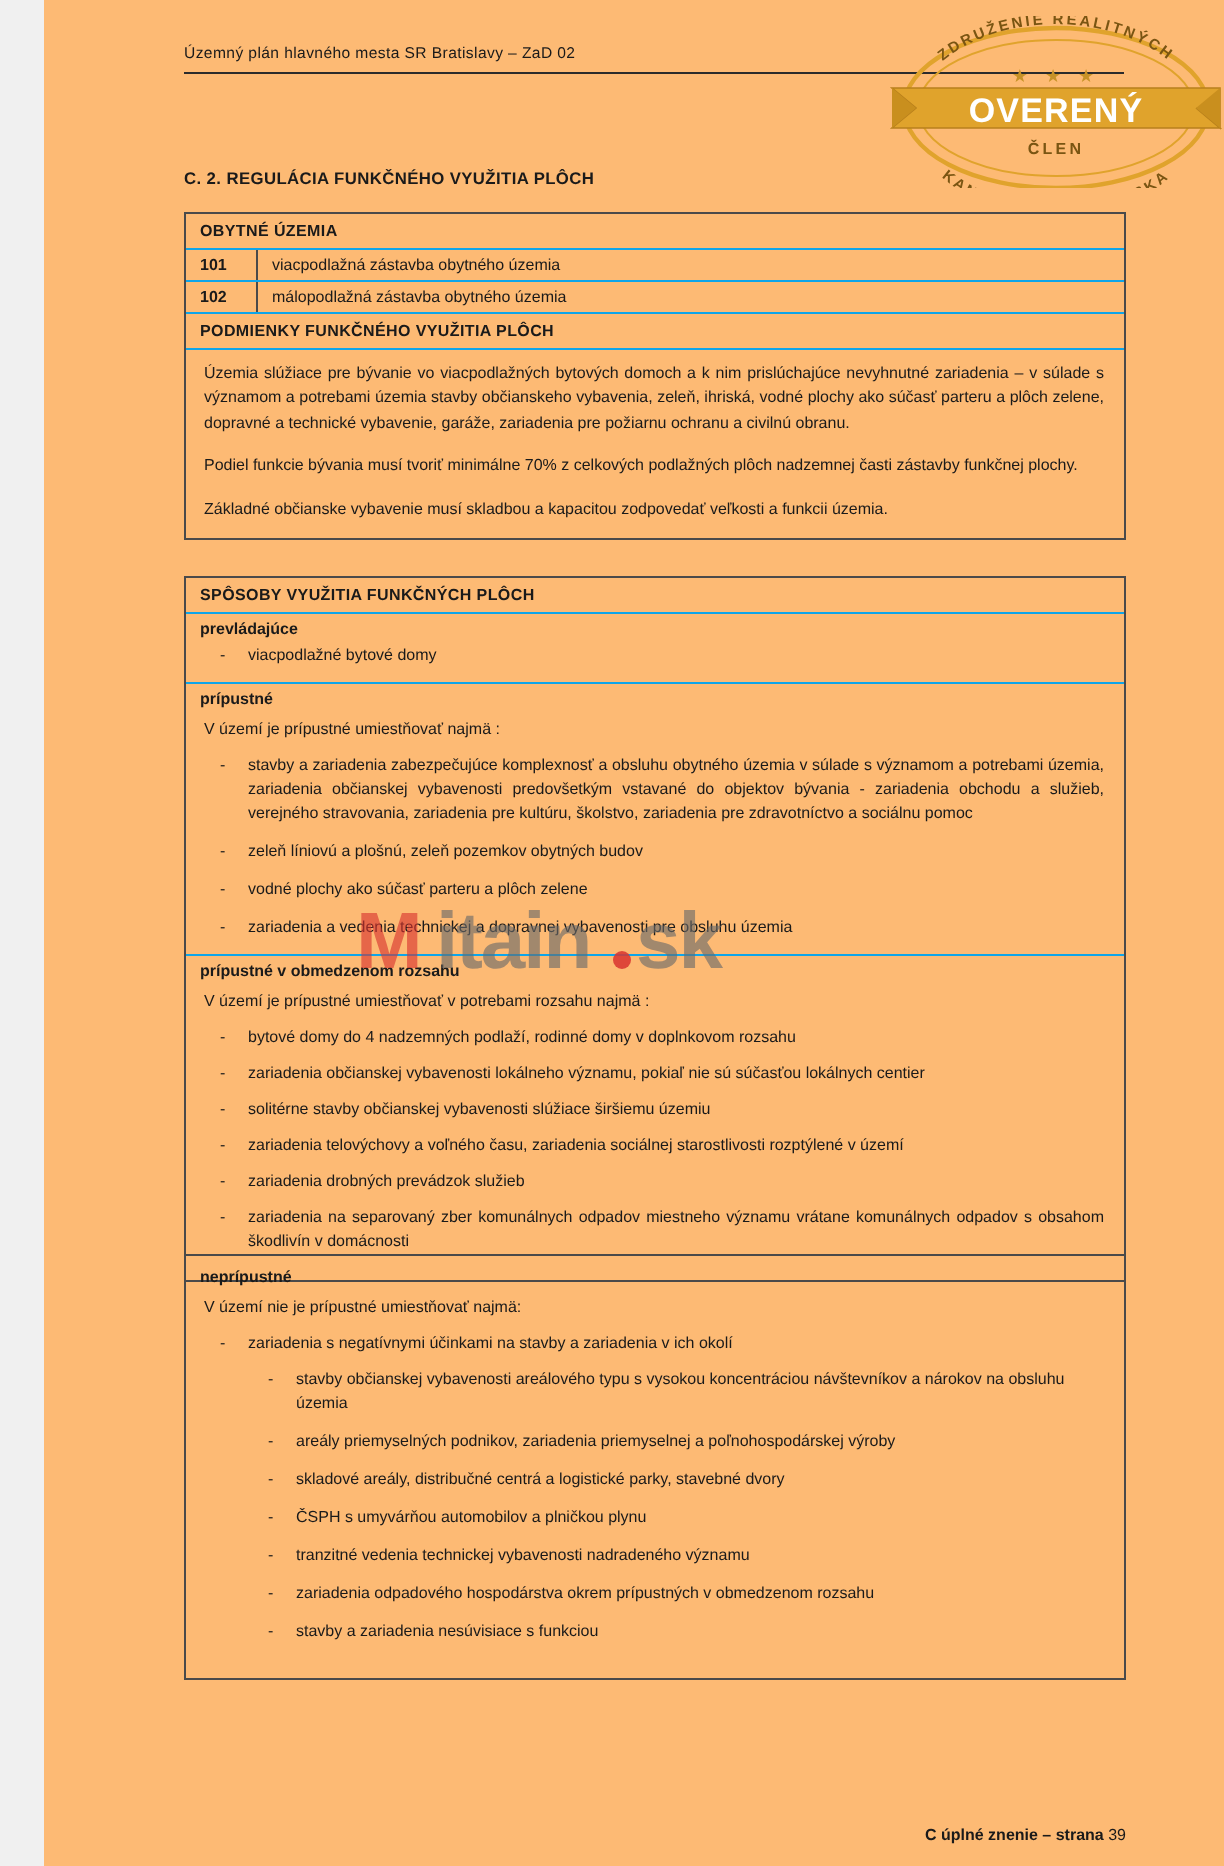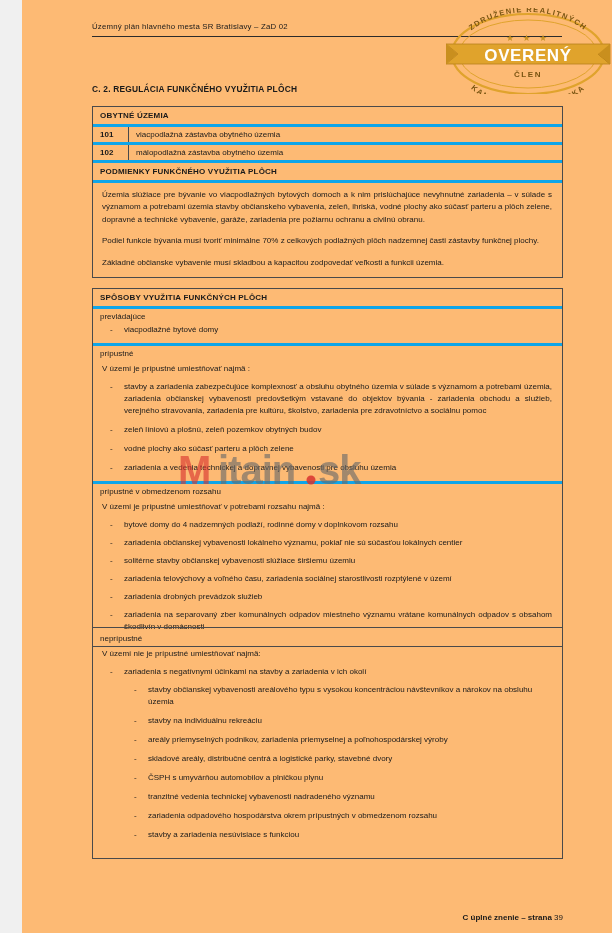--- a/index.html
+++ b/index.html
@@ -64,35 +64,35 @@
     left: 70px;
     width: 471px;
     border: 1px solid #4a4a4a;
     box-sizing: border-box;
   }
   #block-main { top: 106px; }
   #block-ways { top: 288px; }
   #block-nepr { top: 627px; }
 
   .row {
-    border-bottom: 3px solid #0ea5e9;
+    border-bottom: 1px solid #0ea5e9;
     box-sizing: border-box;
   }
   .row:last-child { border-bottom: none; }
 
   .row-title {
     padding: 4px 7px 4px 7px;
     font-size: 8px;
     font-weight: bold;
     letter-spacing: 0.2px;
   }
   .row-sub {
     padding: 3px 7px 3px 7px;
     font-size: 8px;
-    font-weight: normal;
+    font-weight: bold;
   }
   .code-row {
     display: flex;
     align-items: stretch;
     font-size: 8px;
   }
   .code-cell {
     width: 36px;
     padding: 3px 0 3px 7px;
     border-right: 1px solid #4a4a4a;
@@ -284,21 +284,20 @@
   <div class="block" id="block-nepr">
     <div class="row">
       <div class="row-sub" style="padding-top:6px;">neprípustné</div>
       <div class="list-cell" style="padding-top:2px; padding-bottom:10px;">
         <p class="lead">V území nie je prípustné umiestňovať najmä:</p>
         <ul class="dash">
           <li>zariadenia s negatívnymi účinkami na stavby a zariadenia v ich okolí</li>
         </ul>
         <ul class="dash2">
           <li>stavby občianskej vybavenosti areálového typu s vysokou koncentráciou návštevníkov a nárokov na obsluhu územia</li>
-          <li>stavby na individuálnu rekreáciu</li>
           <li>areály priemyselných podnikov, zariadenia priemyselnej a poľnohospodárskej výroby</li>
           <li>skladové areály, distribučné centrá a logistické parky, stavebné dvory</li>
           <li>ČSPH s umyvárňou automobilov a plničkou plynu</li>
           <li>tranzitné vedenia technickej vybavenosti nadradeného významu</li>
           <li>zariadenia odpadového hospodárstva okrem prípustných v obmedzenom rozsahu</li>
           <li>stavby a zariadenia nesúvisiace s funkciou</li>
         </ul>
       </div>
     </div>
   </div>

